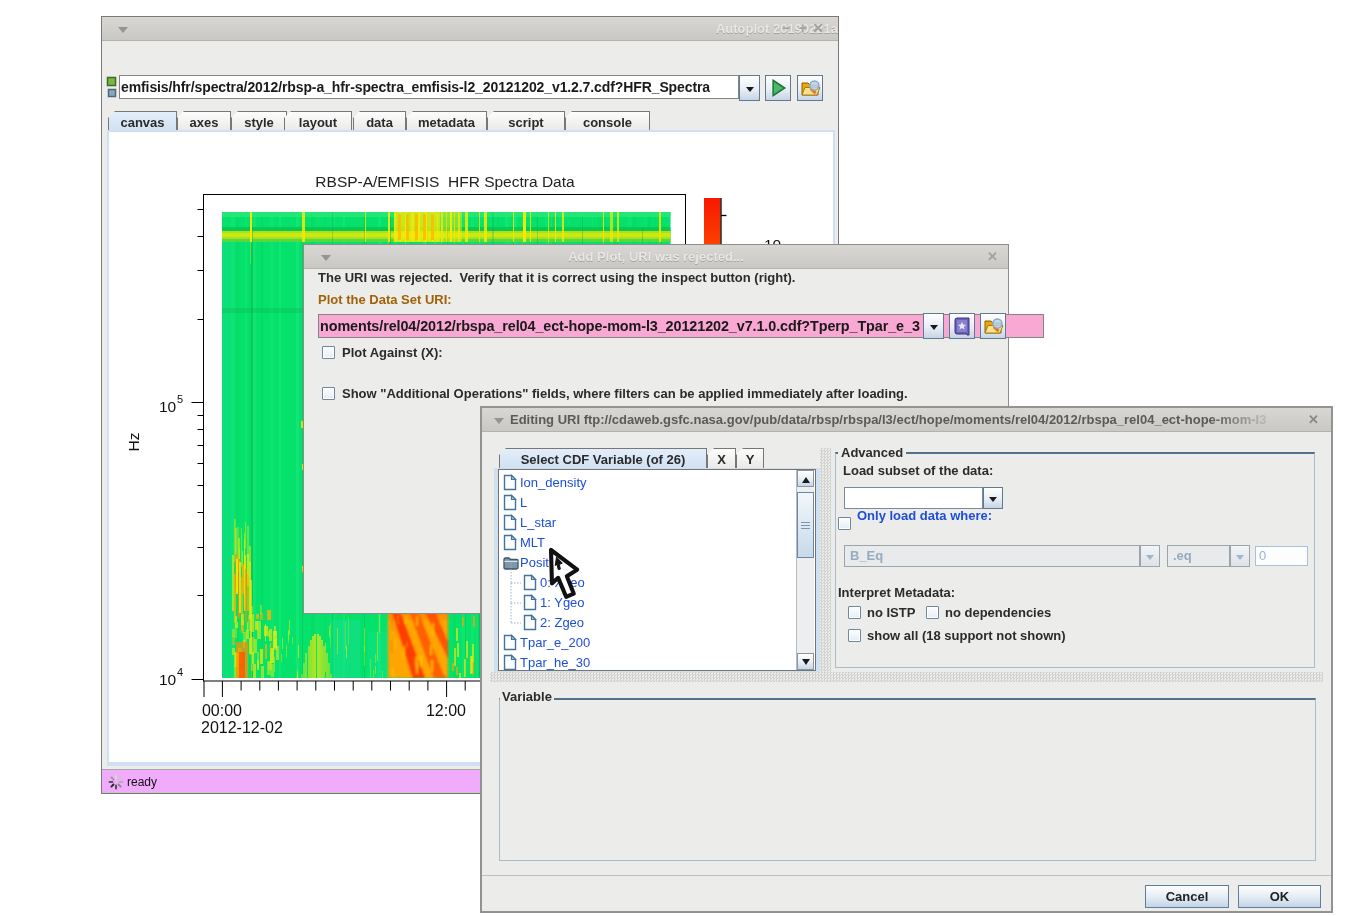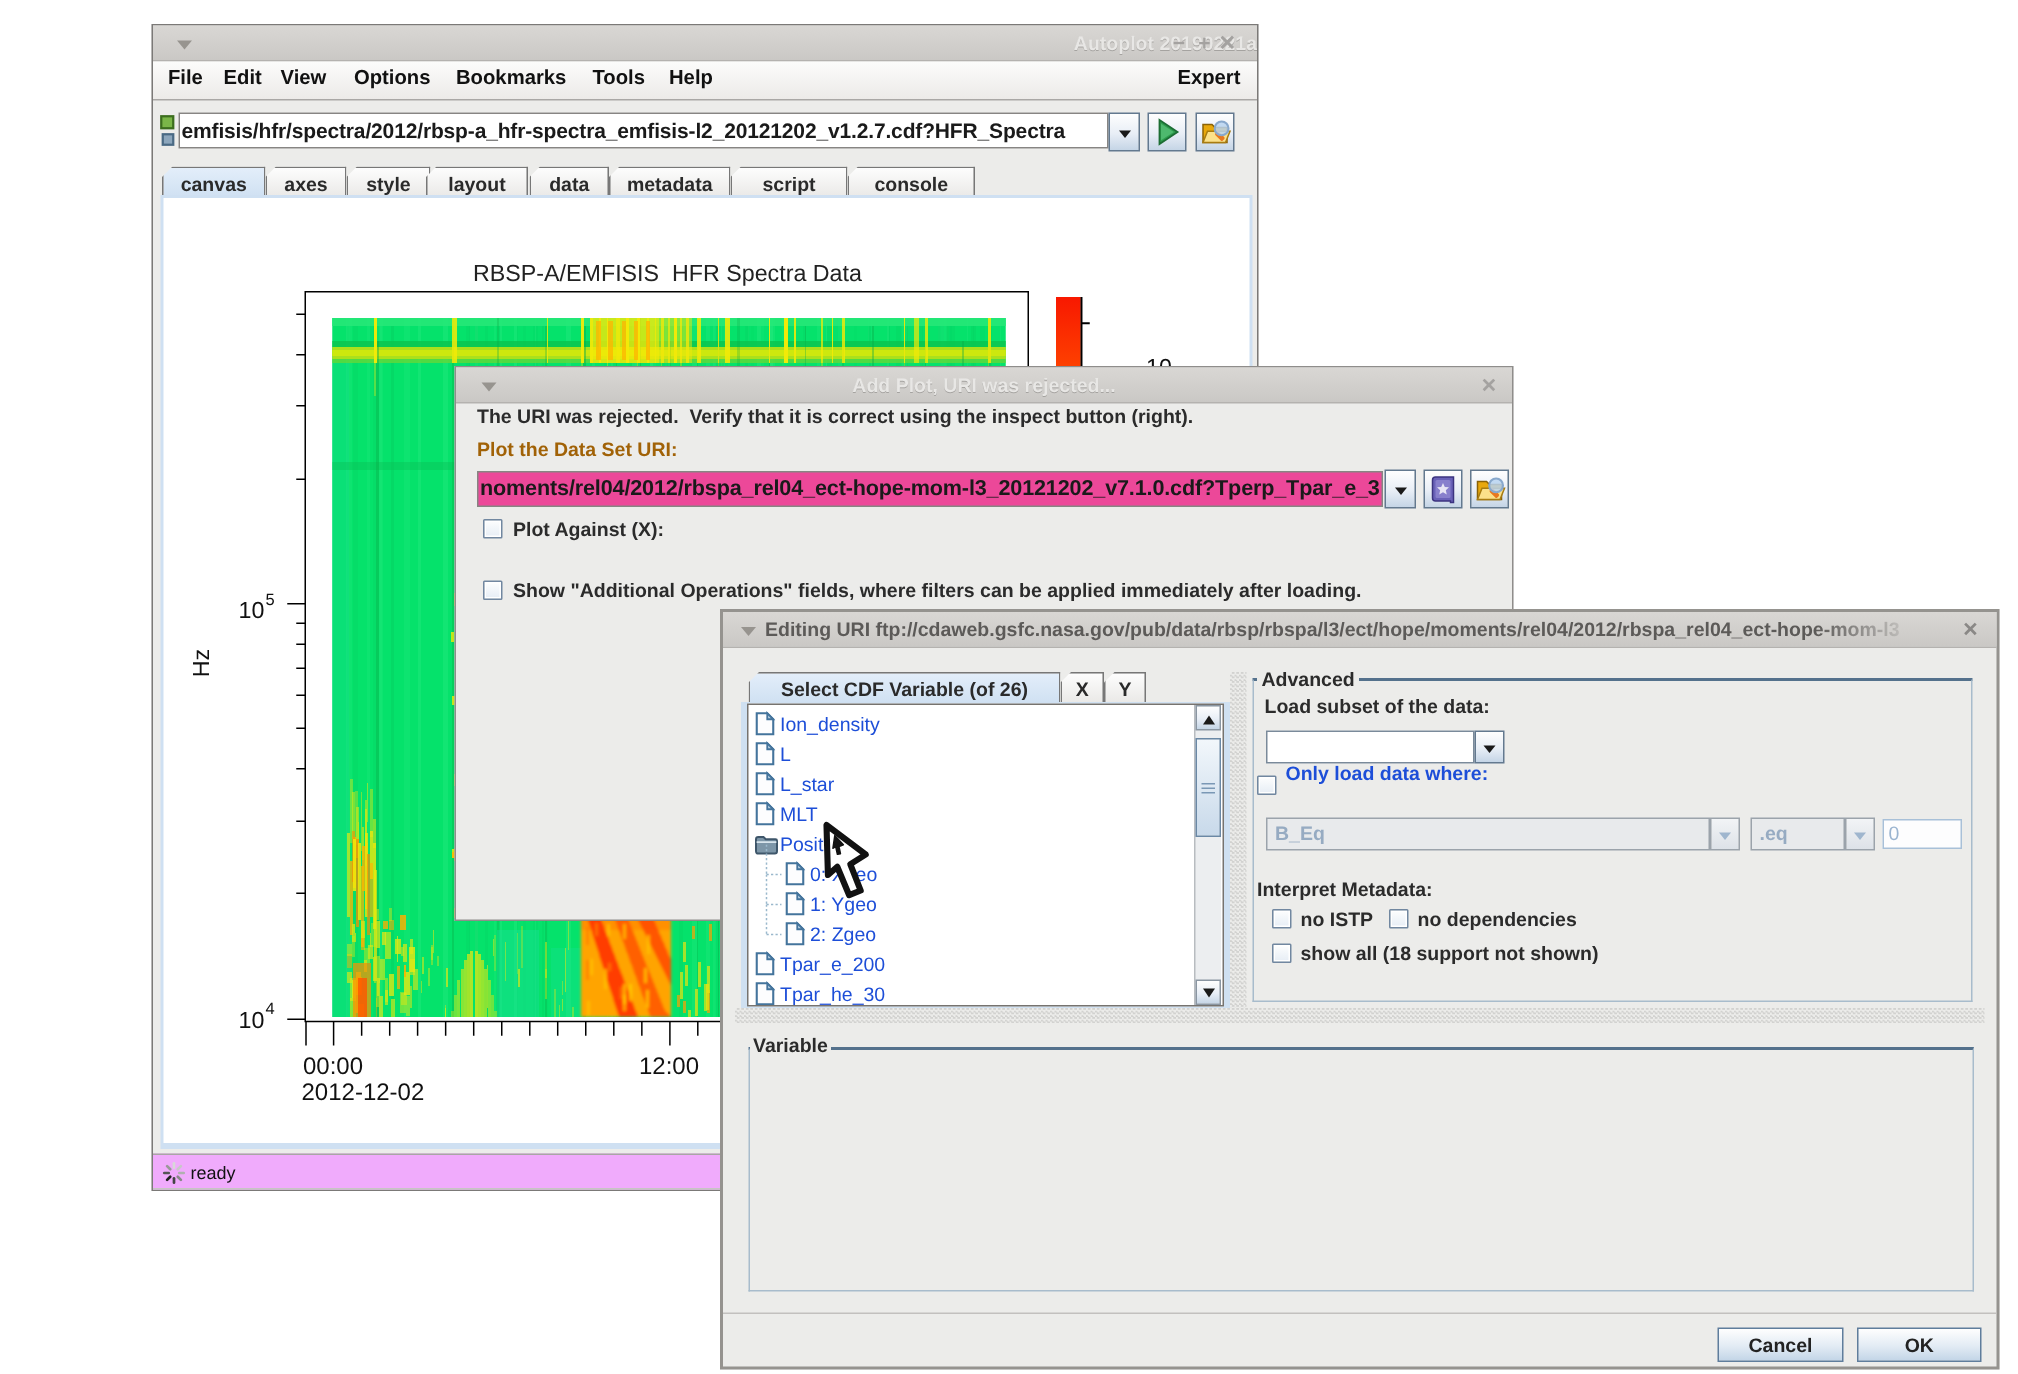--- a/index.html
+++ b/index.html
@@ -22,30 +22,20 @@
 .tab.sel{background:linear-gradient(#e3eefa,#cfe0f2)}
 </style></head><body>
 
 <div class="win" style="left:101px;top:16px;width:738px;height:778px;border-color:#7b7977">
  <div class="tbar">
   <span class="tarr" style="left:16px"></span>
   <span class="ttxt tinactive" style="left:0;right:0;text-align:right">Autoplot 20190221a</span>
   <span class="tbtn" style="right:48px">−</span>
       <span class="tbtn" style="right:31px">+</span>
       <span class="tbtn" style="right:14px">✕</span>
- </div>
- <div class="abs" style="left:0;right:0;top:24px;height:26px;background:linear-gradient(#fcfcfb,#eceae8);border-bottom:1px solid #a9a7a5;font-weight:bold;font-size:13.5px;color:#111">
-  <span class="abs" style="left:10px;top:3px">File</span>
-  <span class="abs" style="left:47px;top:3px">Edit</span>
-  <span class="abs" style="left:85px;top:3px">View</span>
-  <span class="abs" style="left:134px;top:3px">Options</span>
-  <span class="abs" style="left:202px;top:3px">Bookmarks</span>
-  <span class="abs" style="left:293px;top:3px">Tools</span>
-  <span class="abs" style="left:344px;top:3px">Help</span>
-  <span class="abs" style="right:11px;top:3px">Expert</span>
  </div>
 
  <div class="abs" style="left:0;right:0;top:50px;height:44px">
   <svg class="abs" style="left:4px;top:9px" width="12" height="22" viewBox="0 0 12 22">
    <rect x="1.5" y="1.5" width="8" height="8" fill="#7ab648" stroke="#3c6e1e" stroke-width="1.5"></rect>
    <rect x="2.5" y="13.5" width="7" height="7" fill="#8ca6bc" stroke="#4a6a84" stroke-width="1.5"></rect>
   </svg>
   <div class="abs" style="left:17px;top:8px;width:620px;height:24px;background:#fff;border:1px solid #878583;
     font-weight:bold;font-size:14px;color:#1a1a1a;line-height:22px;white-space:nowrap;overflow:hidden;padding-left:1px;letter-spacing:-0.1px">emfisis/hfr/spectra/2012/rbsp-a_hfr-spectra_emfisis-l2_20121202_v1.2.7.cdf?HFR_Spectra</div>
   <div class="btn3" style="left:637px;top:8px;width:21px;height:26px">
@@ -552,21 +542,21 @@
 </div>
 
 <div class="win" style="left:303px;top:244px;width:706px;height:370px;border-color:#8f8d8b">
  <div class="tbar">
   <span class="tarr" style="left:17px"></span>
   <span class="ttxt tinactive" style="left:0;right:0;text-align:center">Add Plot, URI was rejected...</span>
   <span class="tbtn" style="right:10px;font-size:13px">✕</span>
  </div>
  <div class="lbl" style="left:14px;top:25px;color:#2b2b2b">The URI was rejected.&nbsp; Verify that it is correct using the inspect button (right).</div>
  <div class="lbl" style="left:14px;top:47px;color:#a16207">Plot the Data Set URI:</div>
- <div class="abs" style="left:14px;top:69px;width:604px;height:24px;background:#ec4899;border:1px solid #878583;
+ <div class="abs" style="left:14px;top:69px;width:726px;height:24px;background:#f9a8d4;border:1px solid #878583;
    font-weight:bold;font-size:14.4px;color:#1a1a1a;line-height:22px;white-space:nowrap;overflow:hidden;padding-left:1px;letter-spacing:-0.1px">noments/rel04/2012/rbspa_rel04_ect-hope-mom-l3_20121202_v7.1.0.cdf?Tperp_Tpar_e_3</div>
  <div class="btn3" style="left:619px;top:68px;width:21px;height:26px">
       <span class="combo-ar"></span>
     </div>
  <div class="btn3" style="left:645px;top:68px;width:26px;height:26px">
   <svg width="24" height="24" viewBox="0 0 24 24">
    <path d="M7 4 Q5 4 5 6 L5 18 Q5 20 7 20 L17 20 L17 21 L19 21 L19 4 Z" fill="#6a62b8" stroke="#3c3480" stroke-width="1"></path>
    <rect x="7" y="6" width="10" height="12" rx="1" fill="#8880cc"></rect>
    <path d="M12 8 l1.2 2.6 2.8 .3 -2.1 1.9 .6 2.8 -2.5-1.5 -2.5 1.5 .6-2.8 -2.1-1.9 2.8-.3 Z" fill="#e8e6f4"></path>
   </svg>

